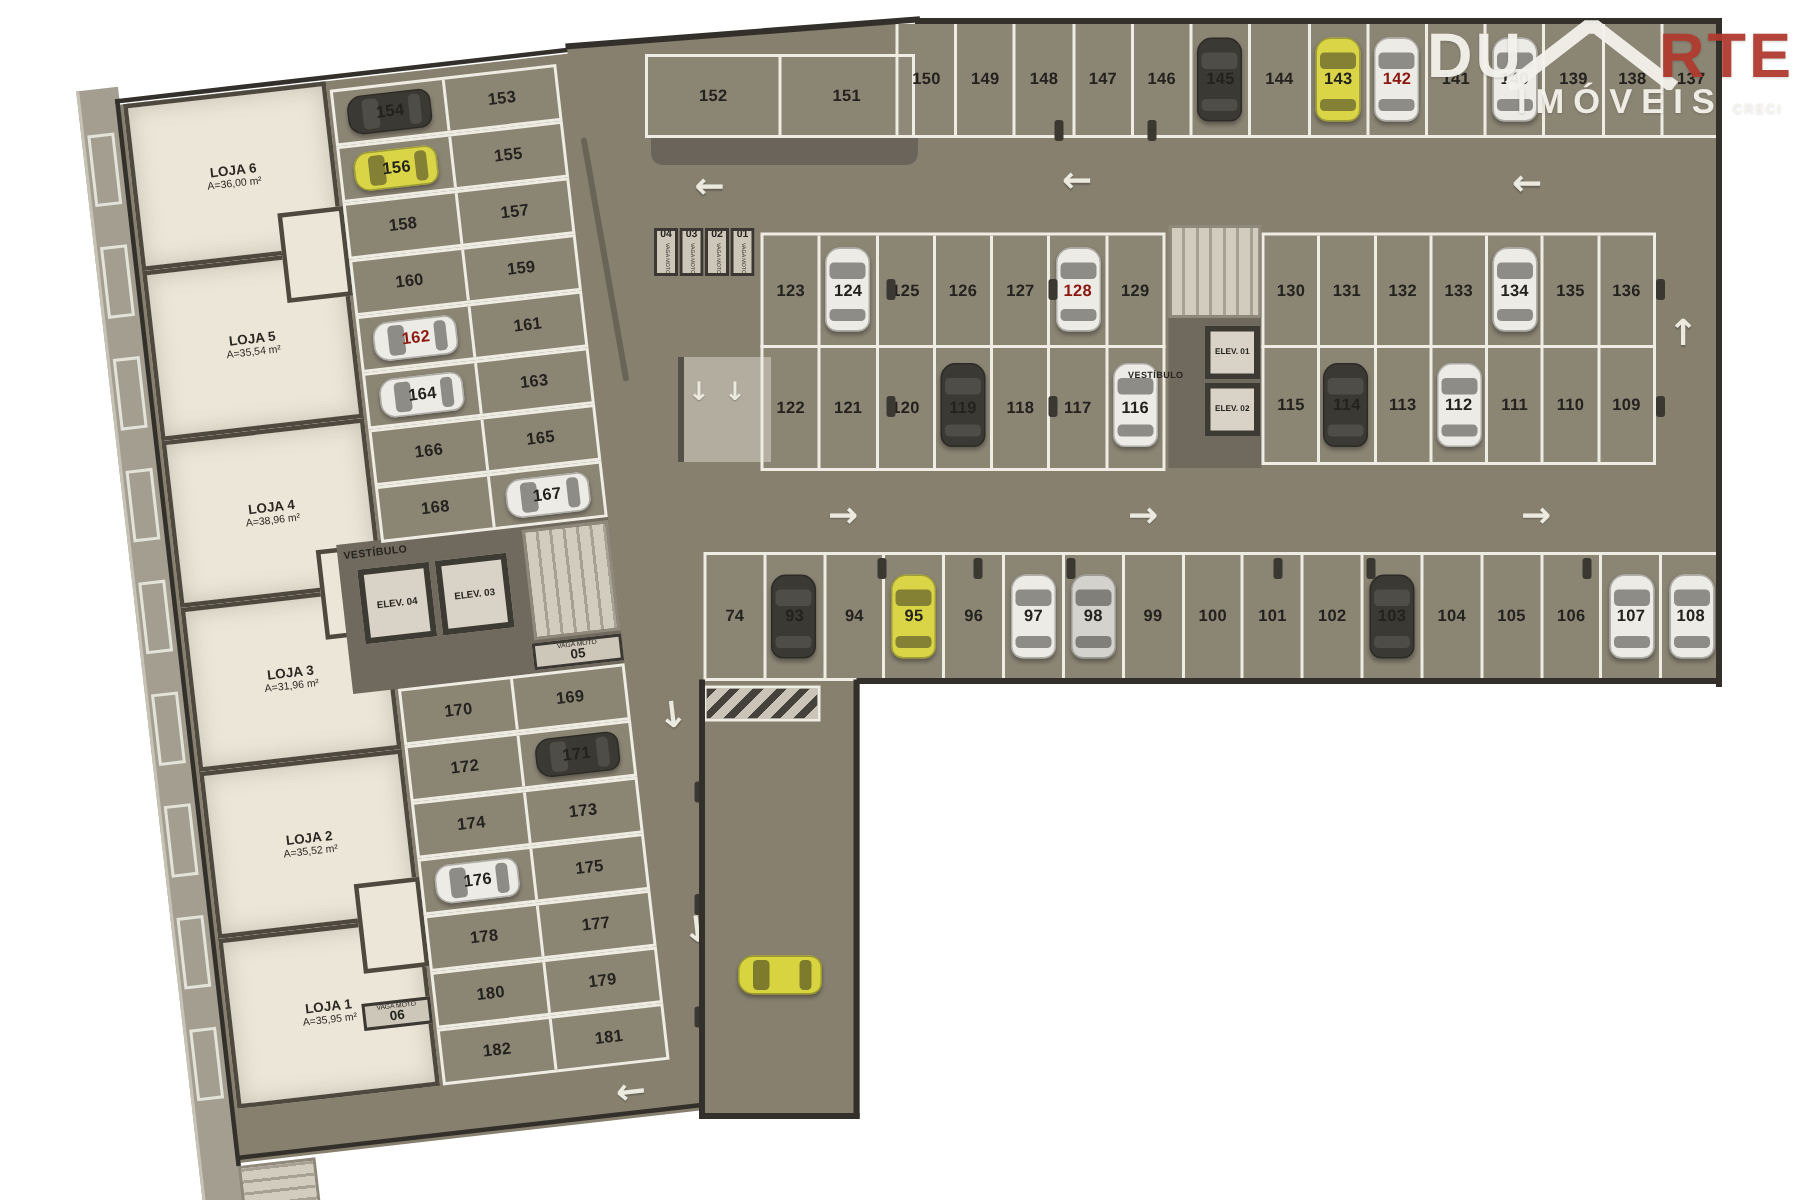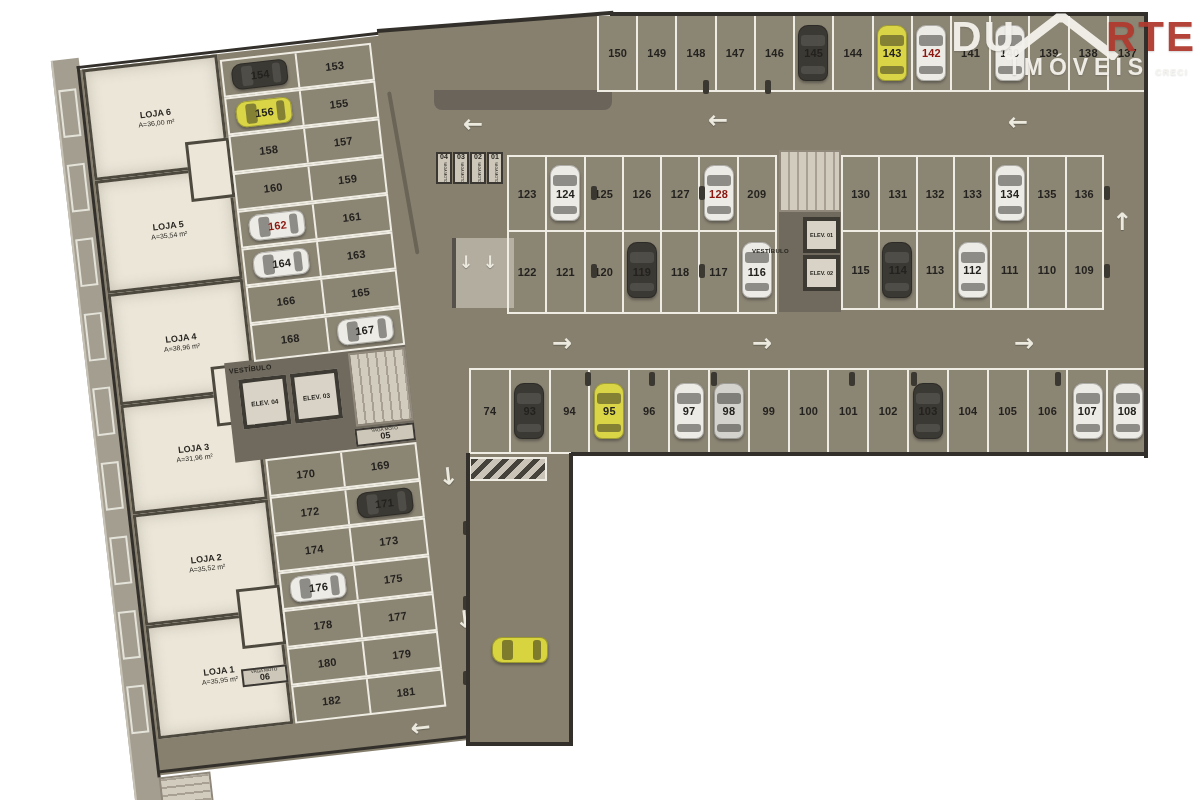--- a/index.html
+++ b/index.html
@@ -330,20 +330,28 @@
       <span style="font-size:5.5px">ELEV. 02</span>
     </div>
 
     <div class="b" style="left:377px;top:29px;width:237px;height:4px;transform:rotate(-4.4deg);transform-origin:0 50%;"></div>
     <div class="b" style="left:610px;top:12px;width:538px;height:4px;"></div>
     <div class="b" style="left:1144px;top:12px;width:4px;height:446px;"></div>
     <div class="b" style="left:571px;top:452px;width:577px;height:4px;"></div>
     <div class="b" style="left:466px;top:453px;width:4px;height:293px;"></div>
     <div class="b" style="left:569px;top:453px;width:4px;height:293px;"></div>
     <div class="b" style="left:466px;top:742px;width:107px;height:4px;"></div>
+  <div class="prow x" style="left: 430px; top: 36px; width: 180px; height: 56px;">
+        <div class="cell">
+          <span class="num">152</span>
+        </div>
+        <div class="cell">
+          <span class="num">151</span>
+        </div>
+      </div>
       <div class="prow x" style="left: 597px; top: 14px; width: 551px; height: 78px;">
         <div class="cell">
           <span class="num">150</span>
         </div>
         <div class="cell">
           <span class="num">149</span>
         </div>
         <div class="cell">
           <span class="num">148</span>
         </div>
@@ -394,21 +402,21 @@
         <div class="cell">
           <span class="num">126</span>
         </div>
         <div class="cell">
           <span class="num">127</span>
         </div>
         <div class="cell">
           <span class="num red">128</span>
         </div>
         <div class="cell">
-          <span class="num">209</span>
+          <span class="num">129</span>
         </div>
       </div>
       <div class="prow x" style="left: 841px; top: 155px; width: 263px; height: 77px;">
         <div class="cell">
           <span class="num">130</span>
         </div>
         <div class="cell">
           <span class="num">131</span>
         </div>
         <div class="cell">

